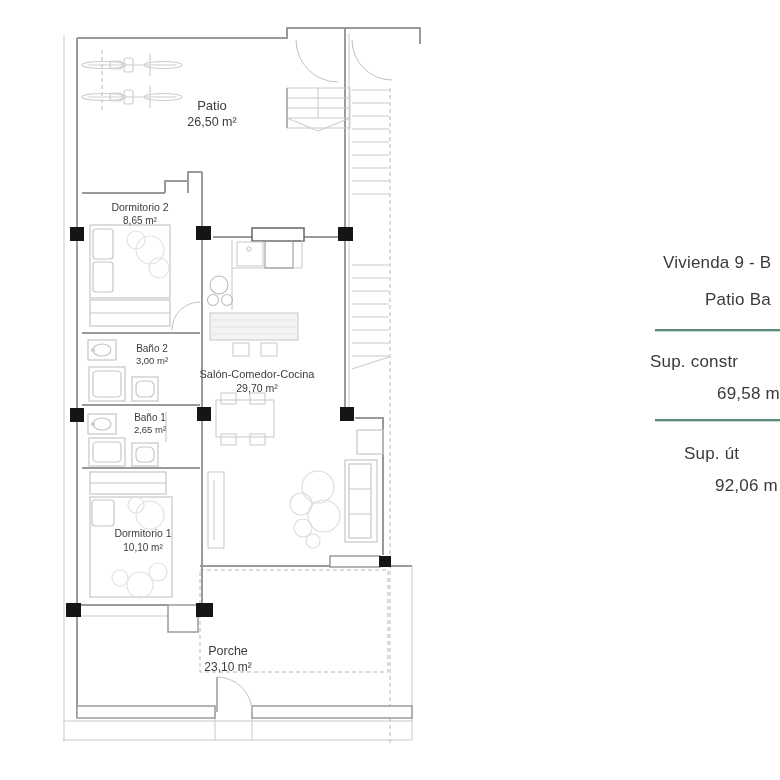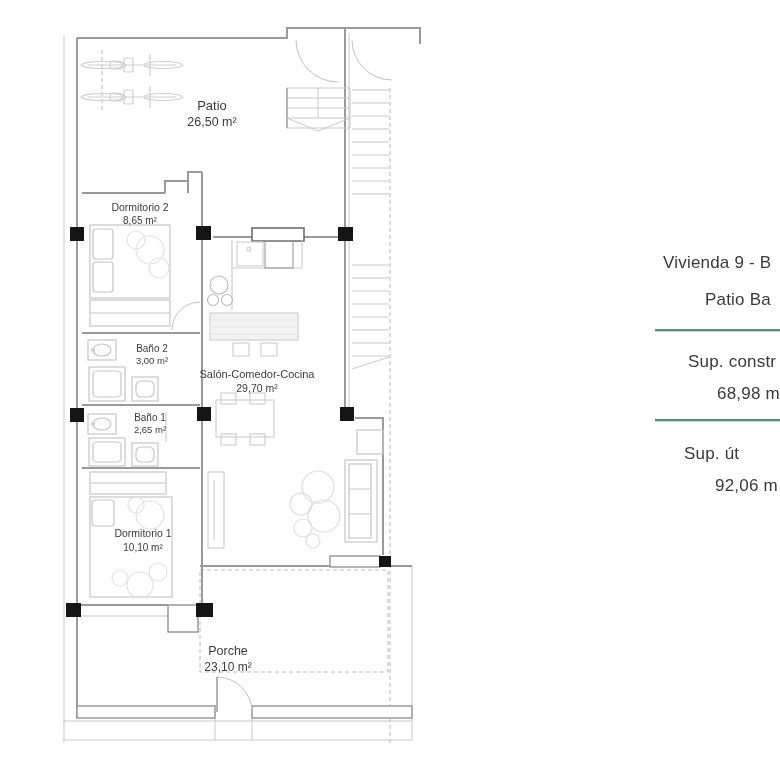--- a/index.html
+++ b/index.html
@@ -214,20 +214,20 @@
     <text x="228" y="671" font-size="12">23,10 m²</text>
   </g>
 </svg>
 
 <div>
   <div class="p-text" style="left:663px;top:253px">Vivienda 9 - B</div>
   <div class="p-text" style="left:705px;top:290px">Patio Ba</div>
 
   <div class="p-line" style="left:655px;top:329px"></div>
 
-  <div class="p-text" style="left:688px;top:352px">Sup. constr</div>
-  <div class="p-text" style="left:717px;top:384px">68,98 m</div>
+  <div class="p-text" style="left:650px;top:352px">Sup. constr</div>
+  <div class="p-text" style="left:717px;top:384px">69,58 m</div>
 
   <div class="p-line" style="left:655px;top:419px"></div>
 
   <div class="p-text" style="left:684px;top:444px">Sup. út</div>
   <div class="p-text" style="left:715px;top:476px">92,06 m</div>
 </div>
 
 </body></html>

